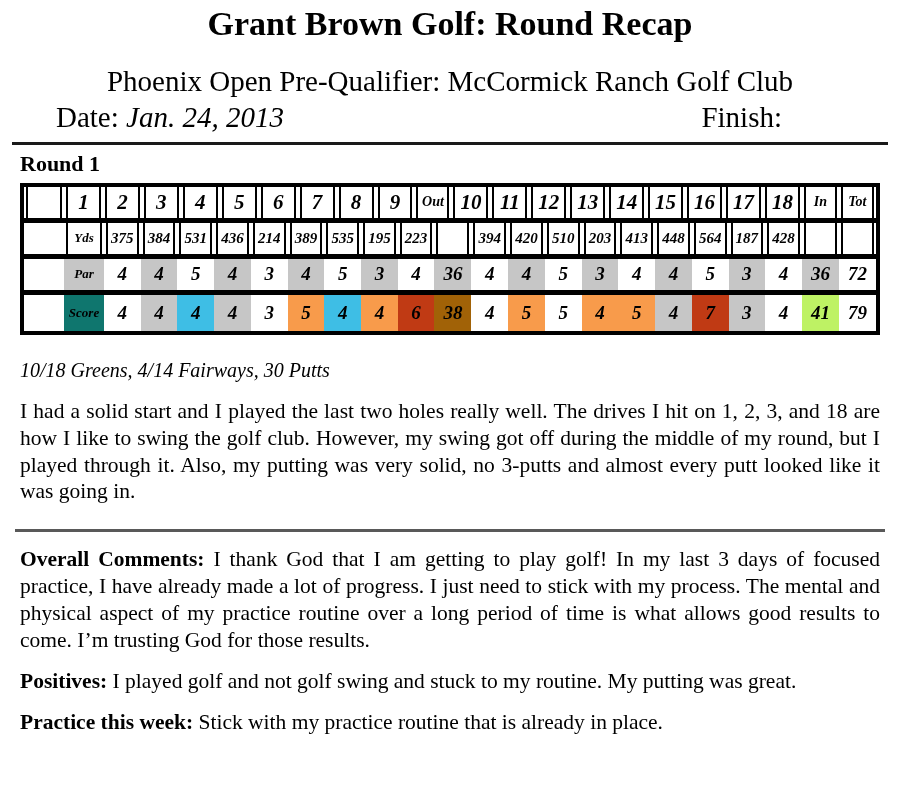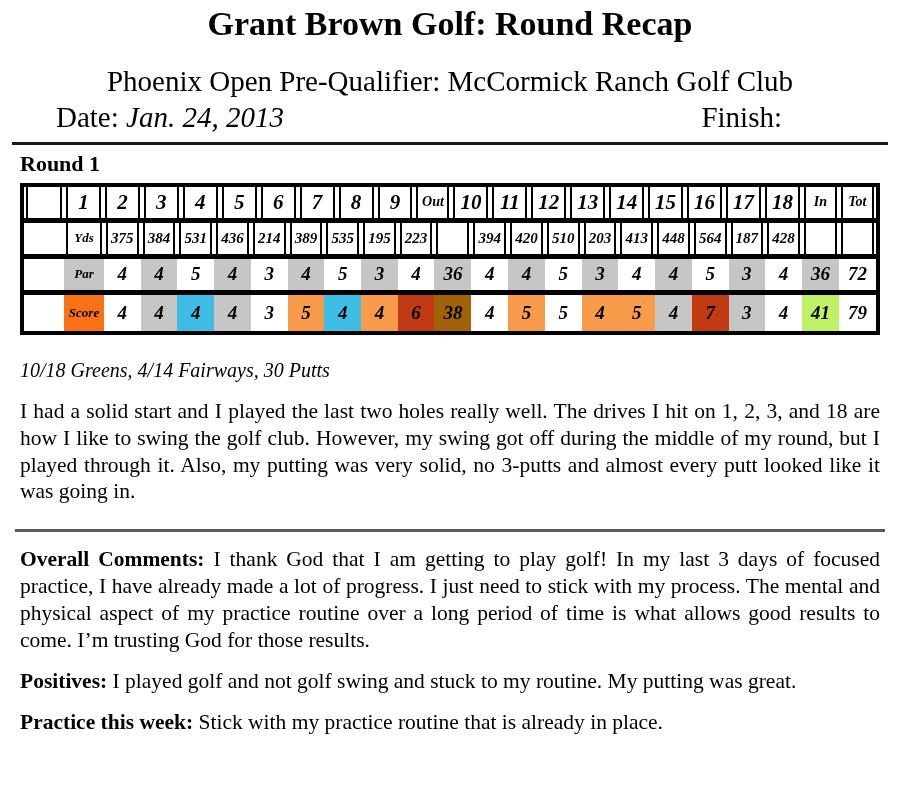--- a/index.html
+++ b/index.html
@@ -256,21 +256,21 @@
         <div class="scell f-score" style="background: rgb(198, 198, 198);">3</div>
         <div class="scell f-score" style="background: rgb(255, 255, 255);">4</div>
         <div class="scell f-score" style="background: rgb(198, 198, 198);">4</div>
         <div class="scell f-score" style="background: rgb(255, 255, 255);">5</div>
         <div class="scell f-score" style="background: rgb(198, 198, 198);">3</div>
         <div class="scell f-score" style="background: rgb(255, 255, 255);">4</div>
         <div class="scell small-col f-score" style="background: rgb(198, 198, 198);">36</div>
         <div class="scell small-col f-score" style="background: rgb(255, 255, 255);">72</div>
       </div>
       <div class="srow">
-        <div class="scell label-col f-rowlabel" style="background: #f97316;">Score</div>
+        <div class="scell label-col f-rowlabel" style="background: #0f766e;">Score</div>
         <div class="scell f-score" style="background: rgb(255, 255, 255);">4</div>
         <div class="scell f-score" style="background: rgb(198, 198, 198);">4</div>
         <div class="scell f-score" style="background: rgb(62, 190, 229);">4</div>
         <div class="scell f-score" style="background: rgb(198, 198, 198);">4</div>
         <div class="scell f-score" style="background: rgb(255, 255, 255);">3</div>
         <div class="scell f-score" style="background: rgb(248, 155, 75);">5</div>
         <div class="scell f-score" style="background: rgb(62, 190, 229);">4</div>
         <div class="scell f-score" style="background: rgb(248, 155, 75);">4</div>
         <div class="scell f-score" style="background: rgb(192, 58, 20);">6</div>
         <div class="scell small-col f-score" style="background: #a16207;">38</div>

